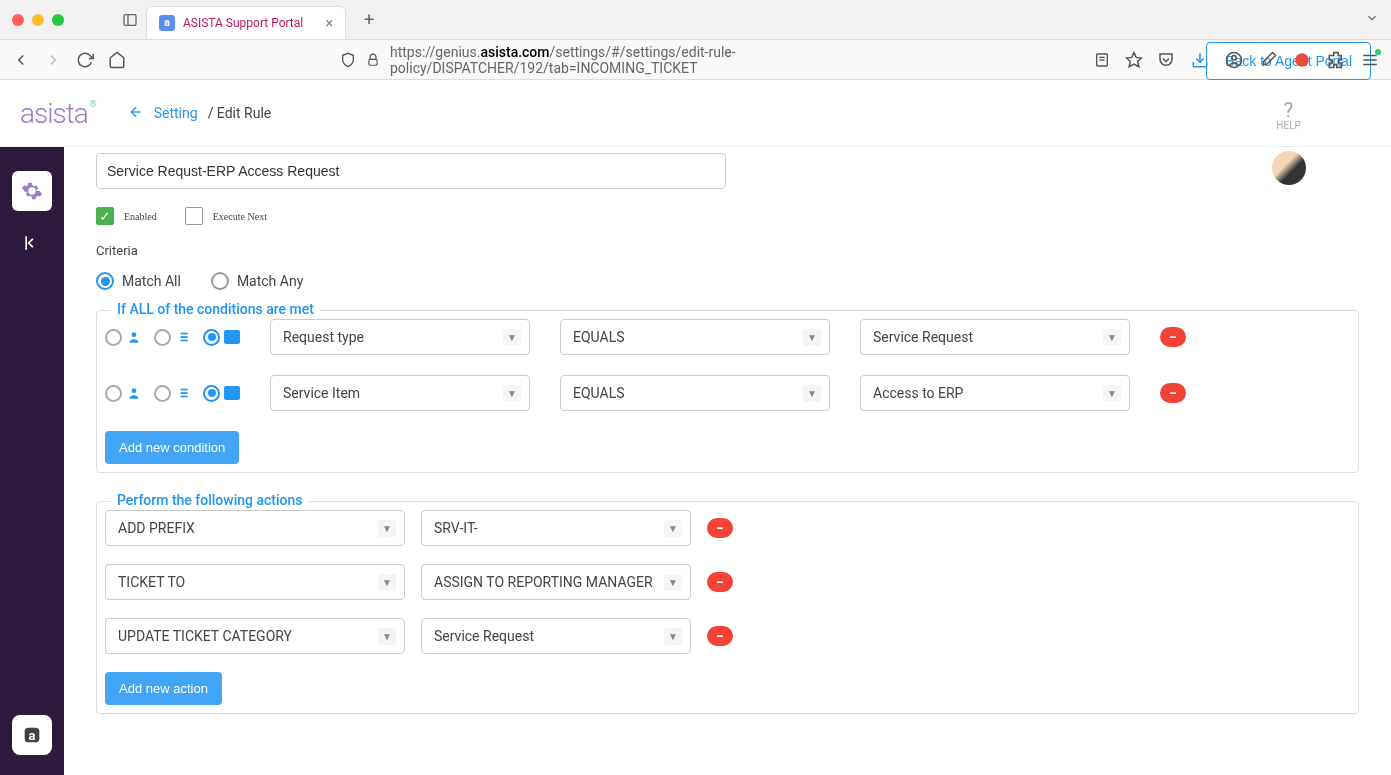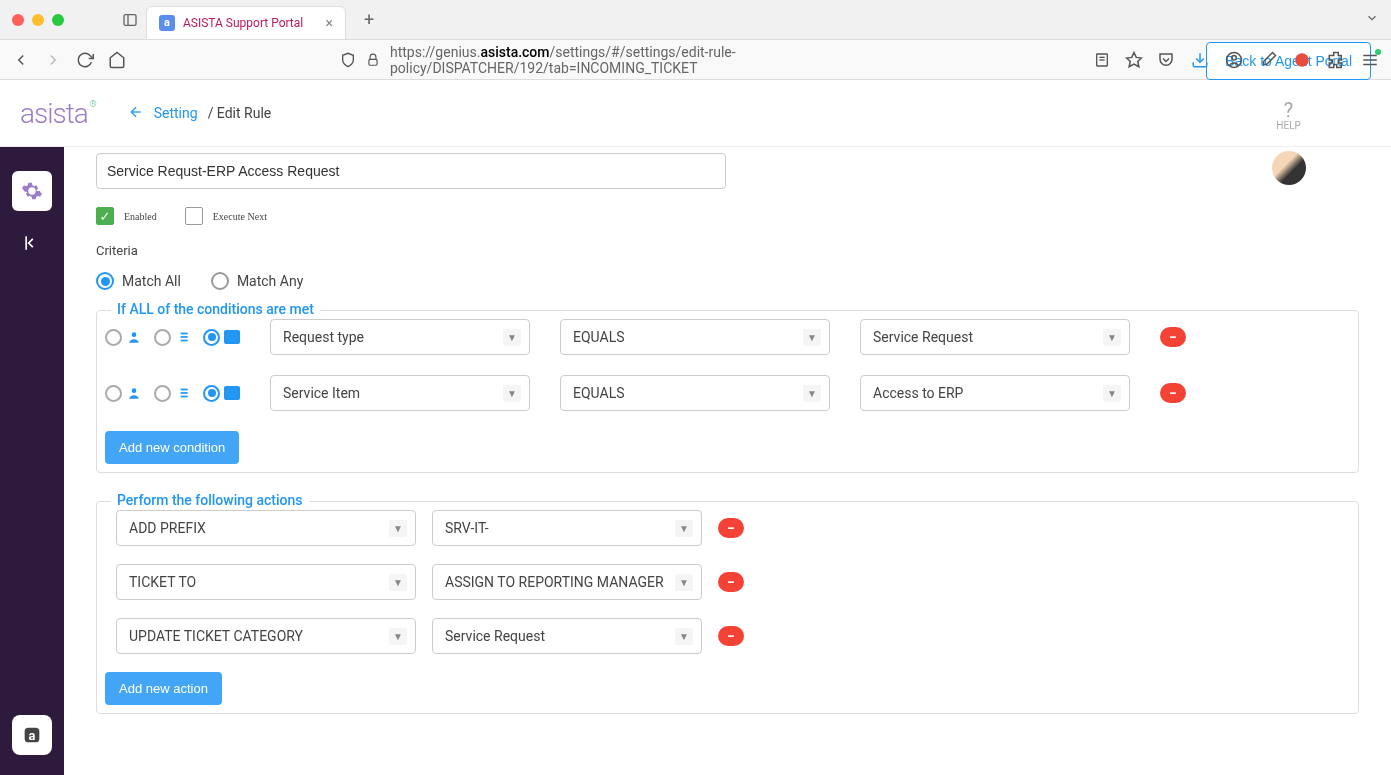--- a/index.html
+++ b/index.html
@@ -81,21 +81,21 @@
   .icon-radio-icon { width: 16px; height: 14px; }
   .icon-person { color: #2196f3; }
   .icon-list { color: #2196f3; }
   .icon-ticket { background: #2196f3; border-radius: 2px; }
 
   .select-box { height: 36px; border: 1px solid #ccc; border-radius: 4px; display: flex; align-items: center; padding: 0 8px 0 12px; font-size: 14px; color: #444; cursor: pointer; background: #fff; position: relative; }
   .select-box .caret { margin-left: auto; color: #888; font-size: 10px; background: #f5f5f5; padding: 3px 4px; border-radius: 2px; }
   .sel-field { width: 260px; }
   .sel-op { width: 270px; }
   .sel-val { width: 270px; }
-  .sel-action { width: 300px; margin-left: 11px; }
+  .sel-action { width: 300px; }
   .sel-action-val { width: 270px; }
 
   .remove-btn { width: 26px; height: 20px; background: #f44336; border-radius: 10px; color: #fff; display: flex; align-items: center; justify-content: center; cursor: pointer; font-weight: bold; font-size: 14px; }
 
   .add-btn { background: #42a5f5; color: #fff; border: none; border-radius: 4px; padding: 9px 14px; font-size: 13px; cursor: pointer; }
 
   .action-row { display: flex; align-items: center; gap: 16px; margin-bottom: 18px; }
 </style>
 </head>
 <body>

